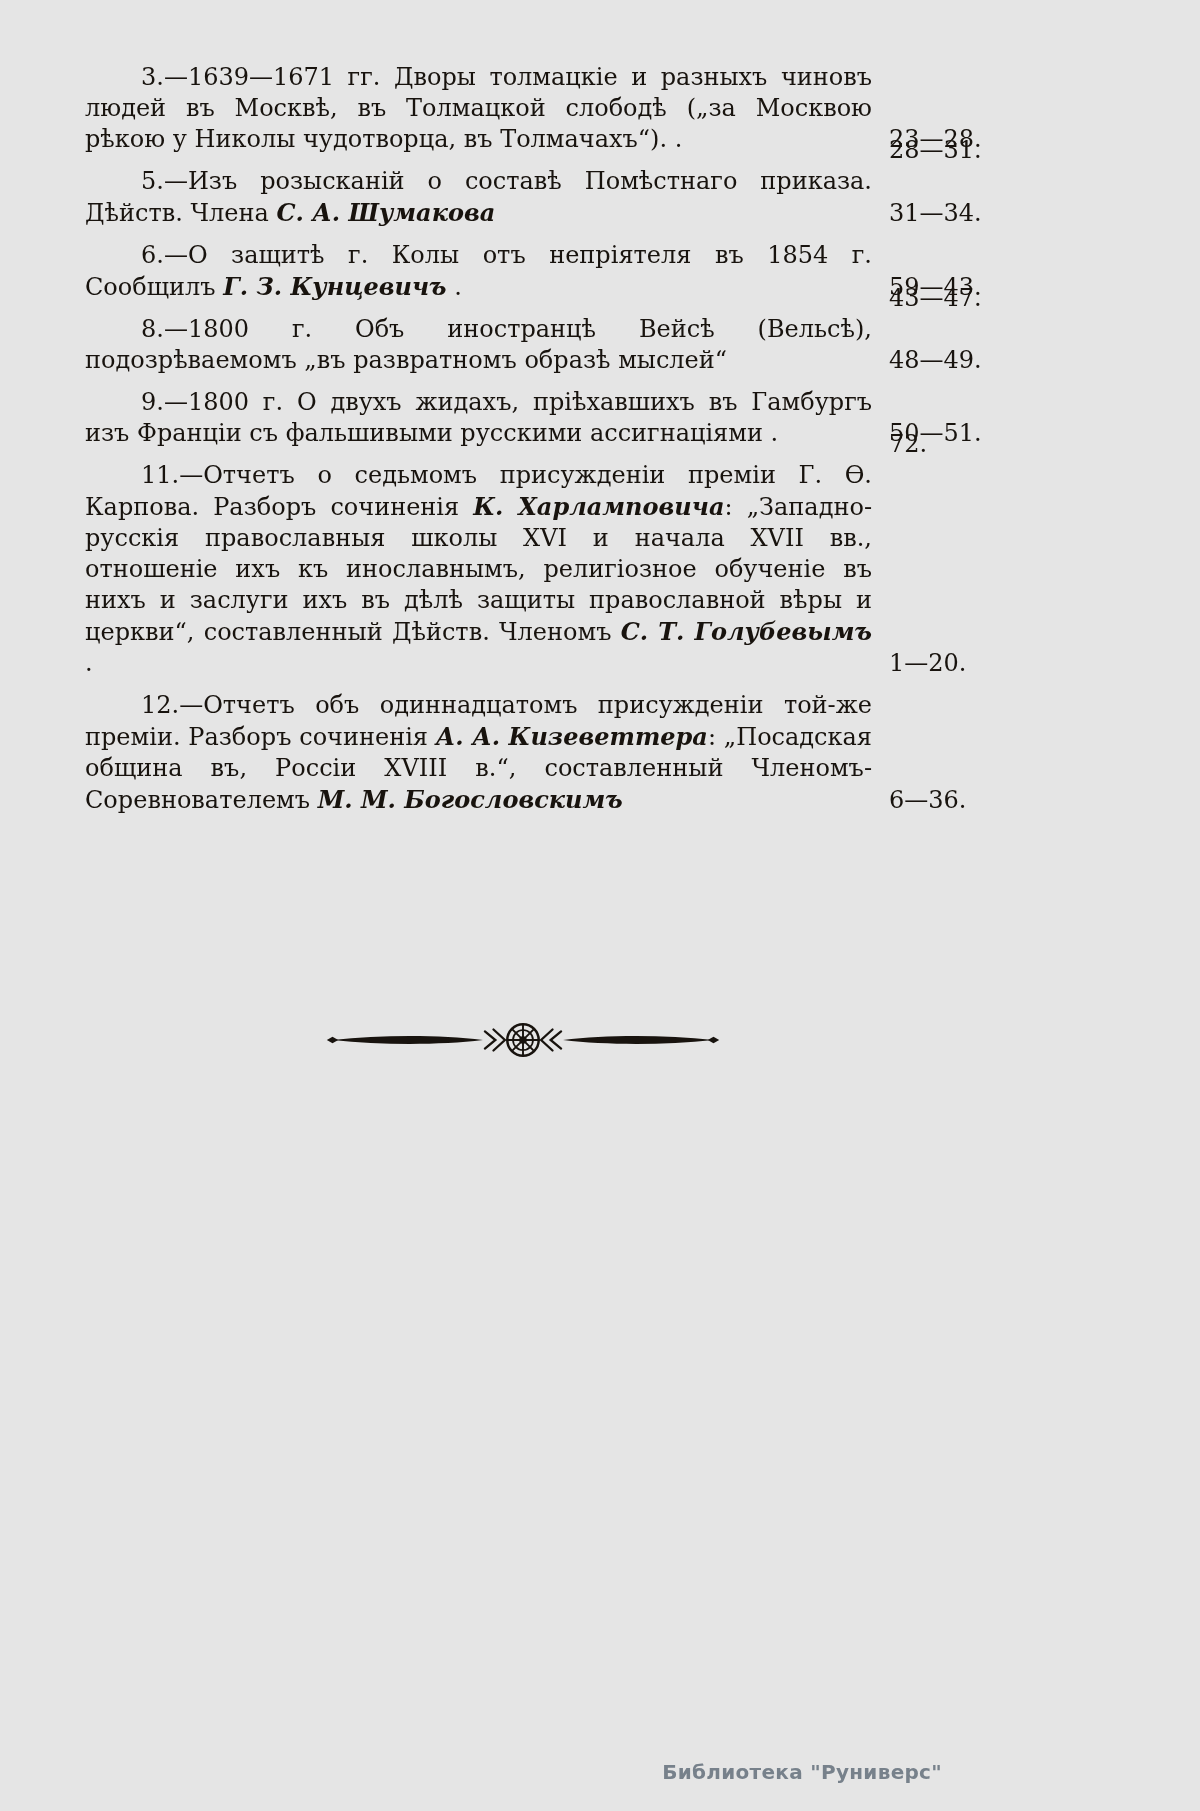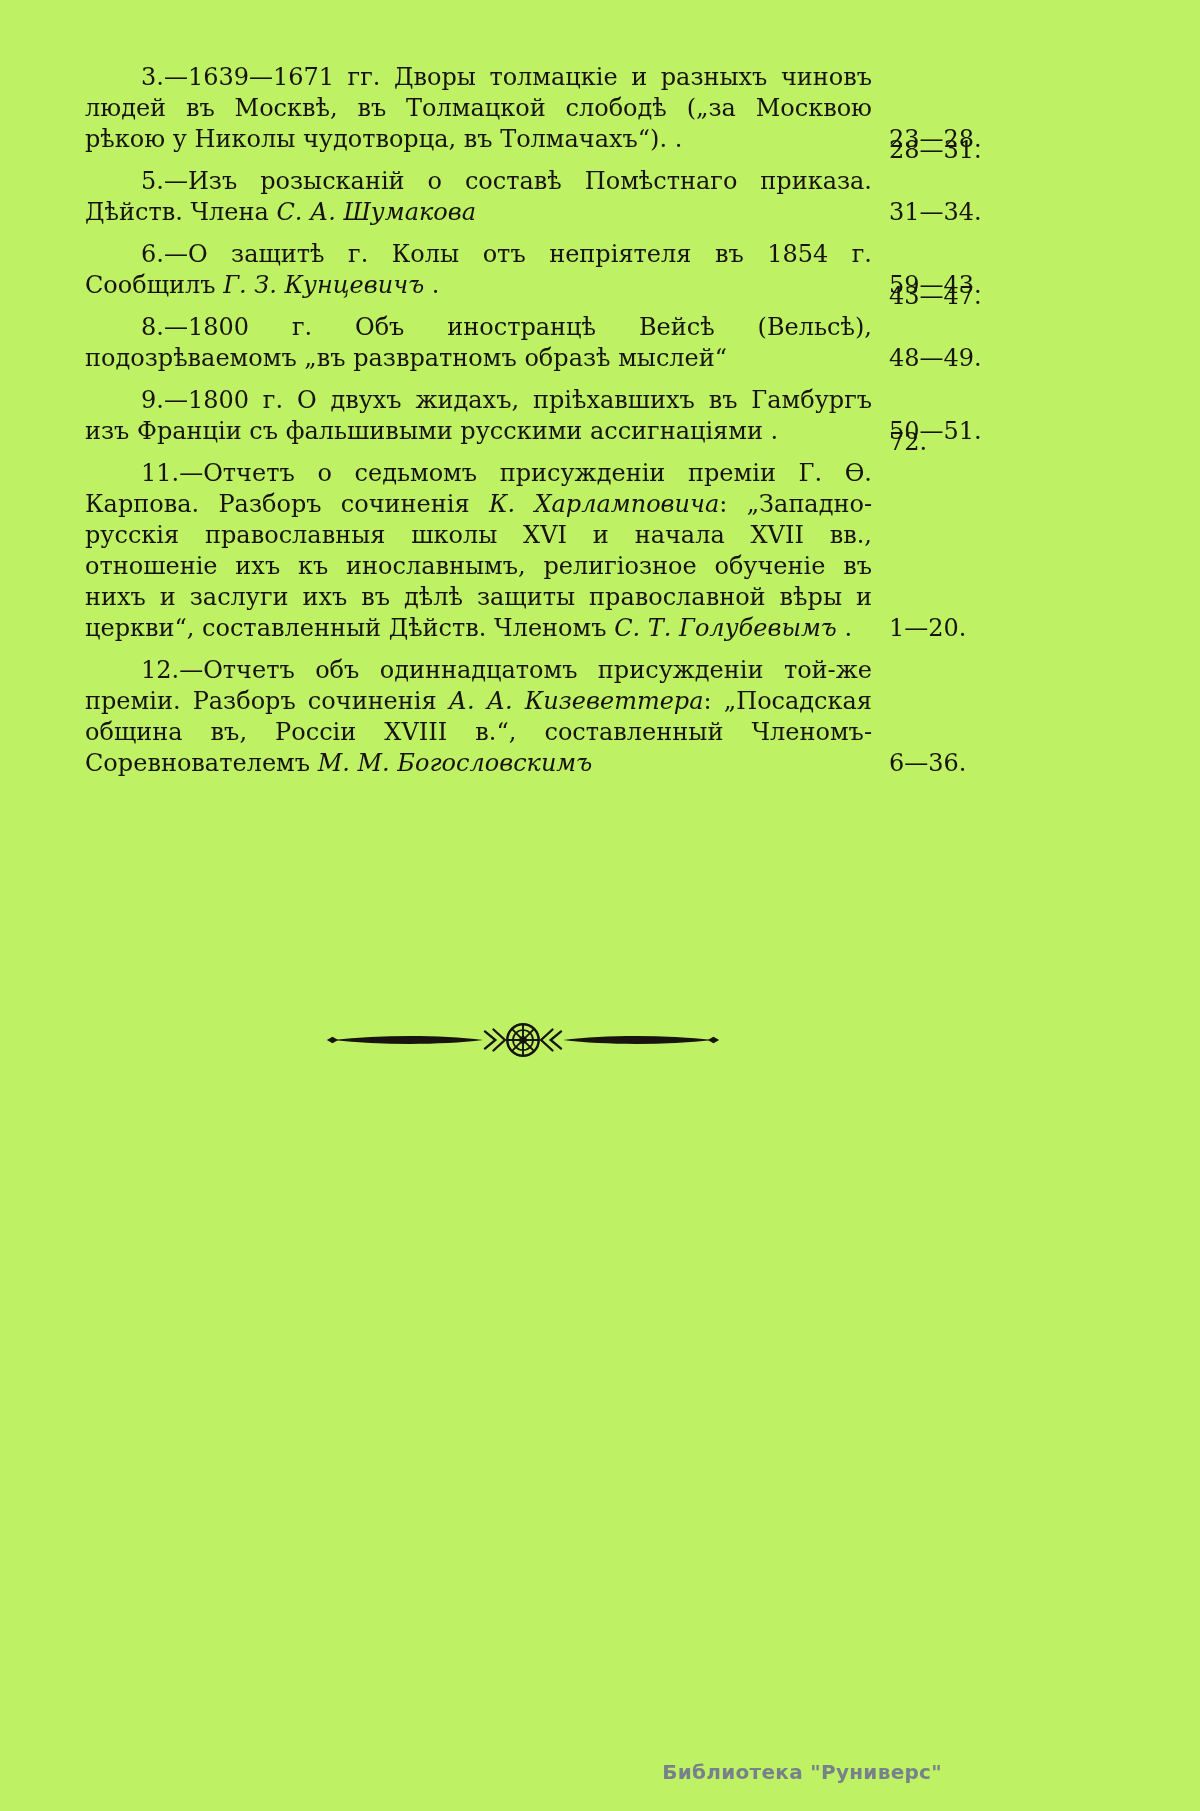--- a/index.html
+++ b/index.html
@@ -1,21 +1,21 @@
 <!DOCTYPE html>
 <html><head>
 <meta charset="utf-8">
 <style>
   html, body { margin: 0; padding: 0; background: #ffffff; }
   .page {
     position: relative;
     width: 1200px;
     height: 1811px;
     margin: 0 auto;
-    background: #bef264;
+    background: #e5e5e5;
     font-family: "DejaVu Serif", "Liberation Serif", serif;
     color: #18130e;
     overflow: hidden;
   }
   .toc {
     position: absolute;
     top: 62px;
     left: 85px;
     width: 875px;
   }
@@ -29,21 +29,21 @@
     text-indent: 56px;
   }
   .entry .entry-text { text-indent: inherit; }
   .entry .pages {
     position: absolute;
     left: 804px;
     bottom: 0;
     text-indent: 0;
     white-space: nowrap;
   }
-  .it { font-style: italic; }
+  .it { font-style: italic; font-weight: bold; }
   .divider {
     position: absolute;
     top: 1018px;
     left: 85px;
     width: 875px;
     text-align: center;
   }
   .watermark {
     position: absolute;
     top: 1760px;

